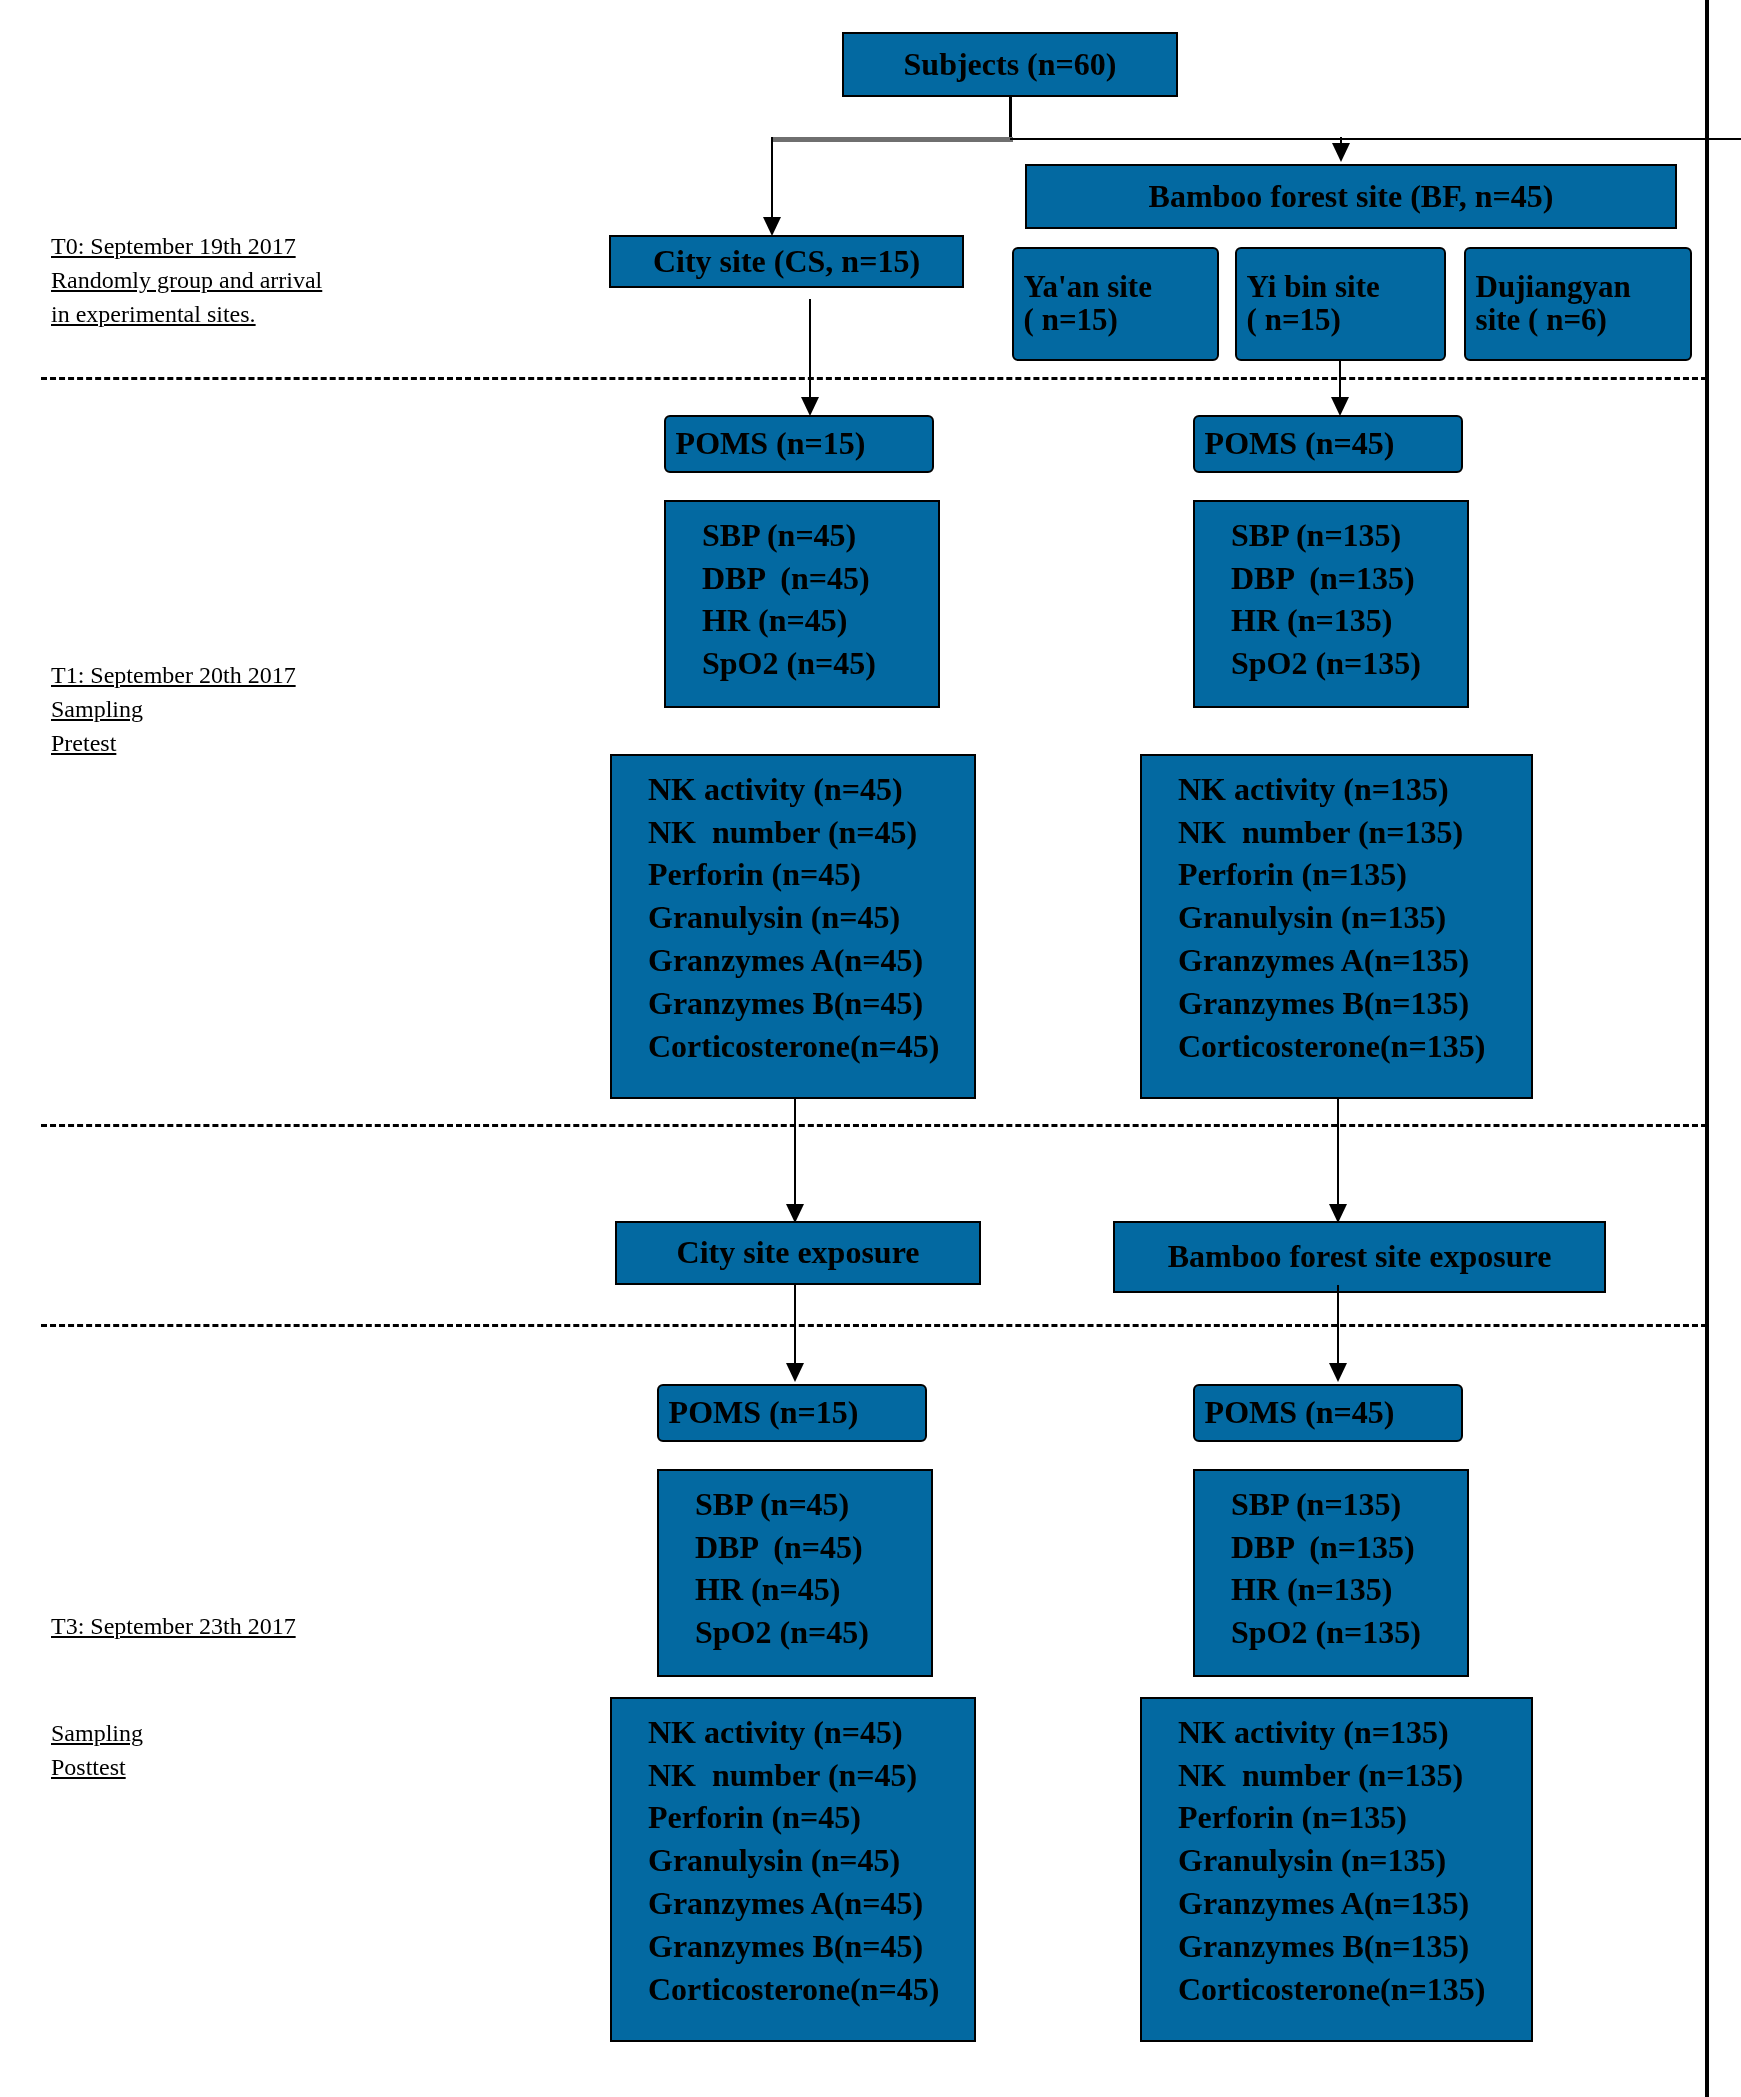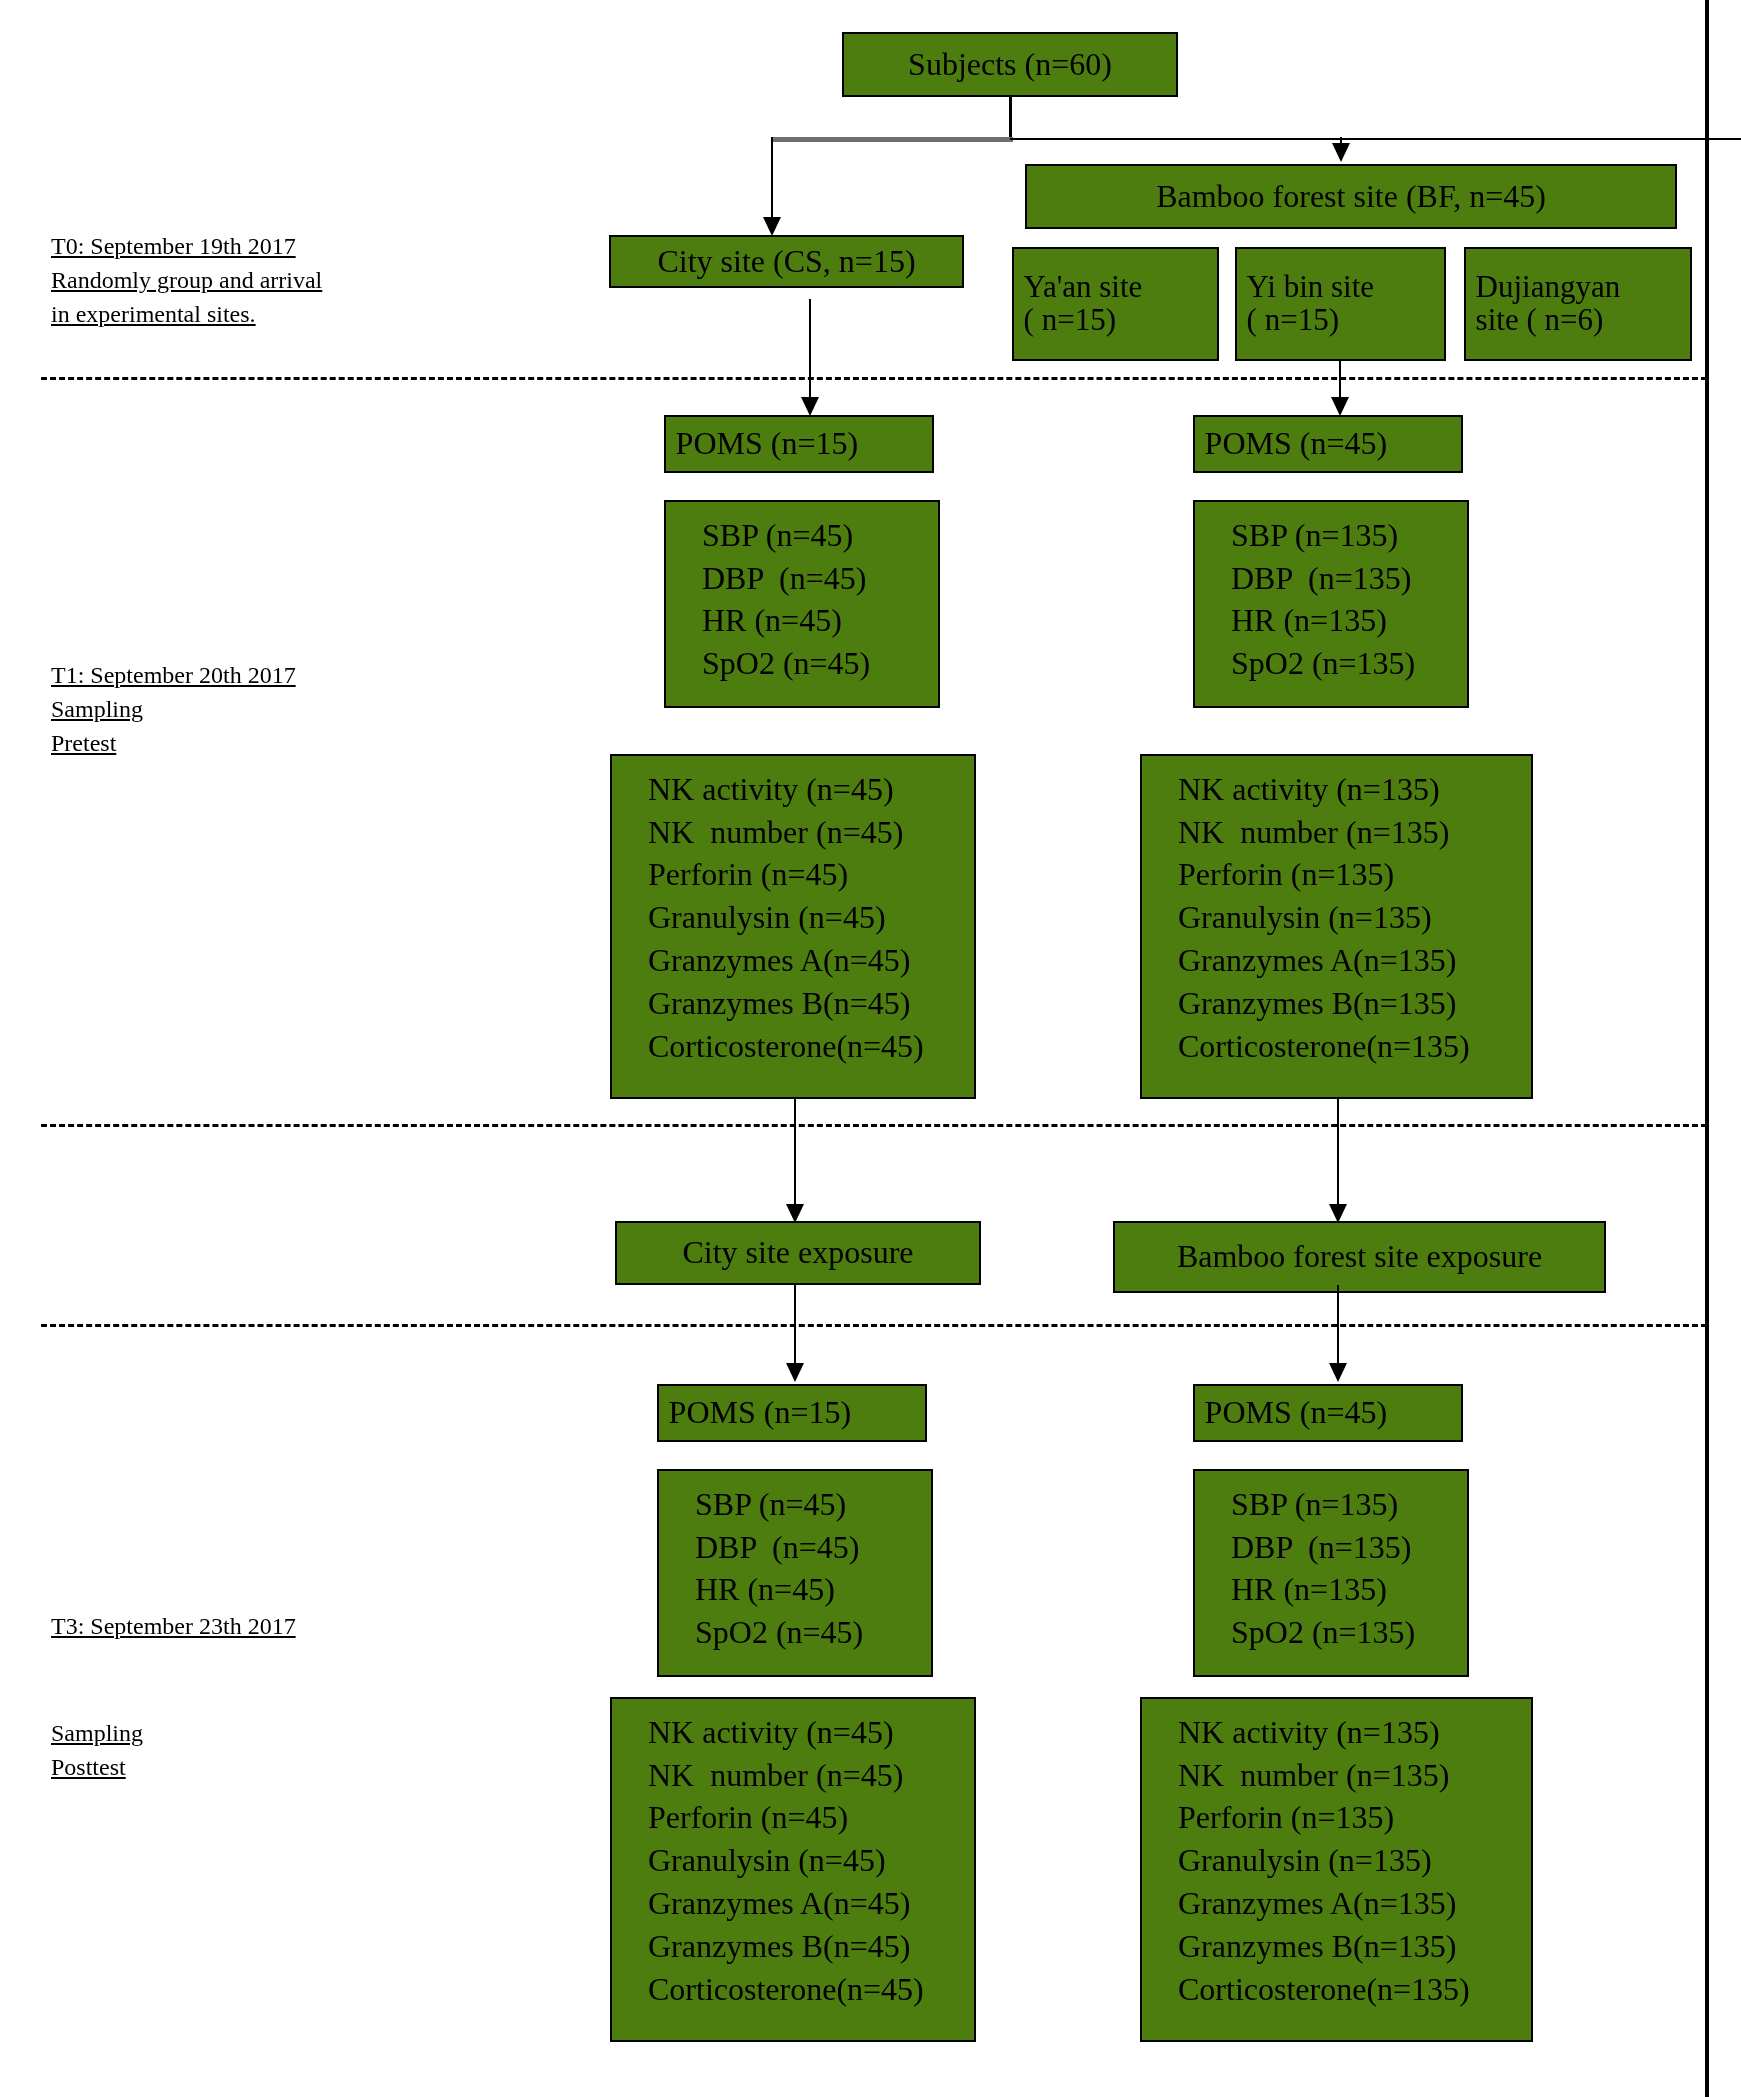--- a/index.html
+++ b/index.html
@@ -15,30 +15,31 @@
     font-family: "Liberation Serif", "DejaVu Serif", serif;
     color: #000000;
     overflow: hidden;
   }
 
   
   .box {
     position: absolute;
     box-sizing: border-box;
     border: 2.1px solid #000000;
-    background: #4d7c0f;
+    background: #0369a1;
     display: flex;
     flex-direction: column;
     justify-content: center;
     font-size: 32px;
     line-height: 1.05;
     white-space: pre;
+    font-weight: bold;
   }
   .box.center { align-items: center; text-align: center; }
-  .box.left   { align-items: flex-start; text-align: left; }
+  .box.left   { align-items: flex-start; text-align: left; border-radius: 6px; }
   .box .ln { display: block; padding: 0 9.6px; }
   .box.list { justify-content: flex-start; padding-top: 11.7px; }
   .box.list .ln { line-height: 1.34; padding-left: 36px; }
 
   
   .side-label {
     position: absolute;
     font-size: 24px;
     line-height: 1.42;
     white-space: pre;

